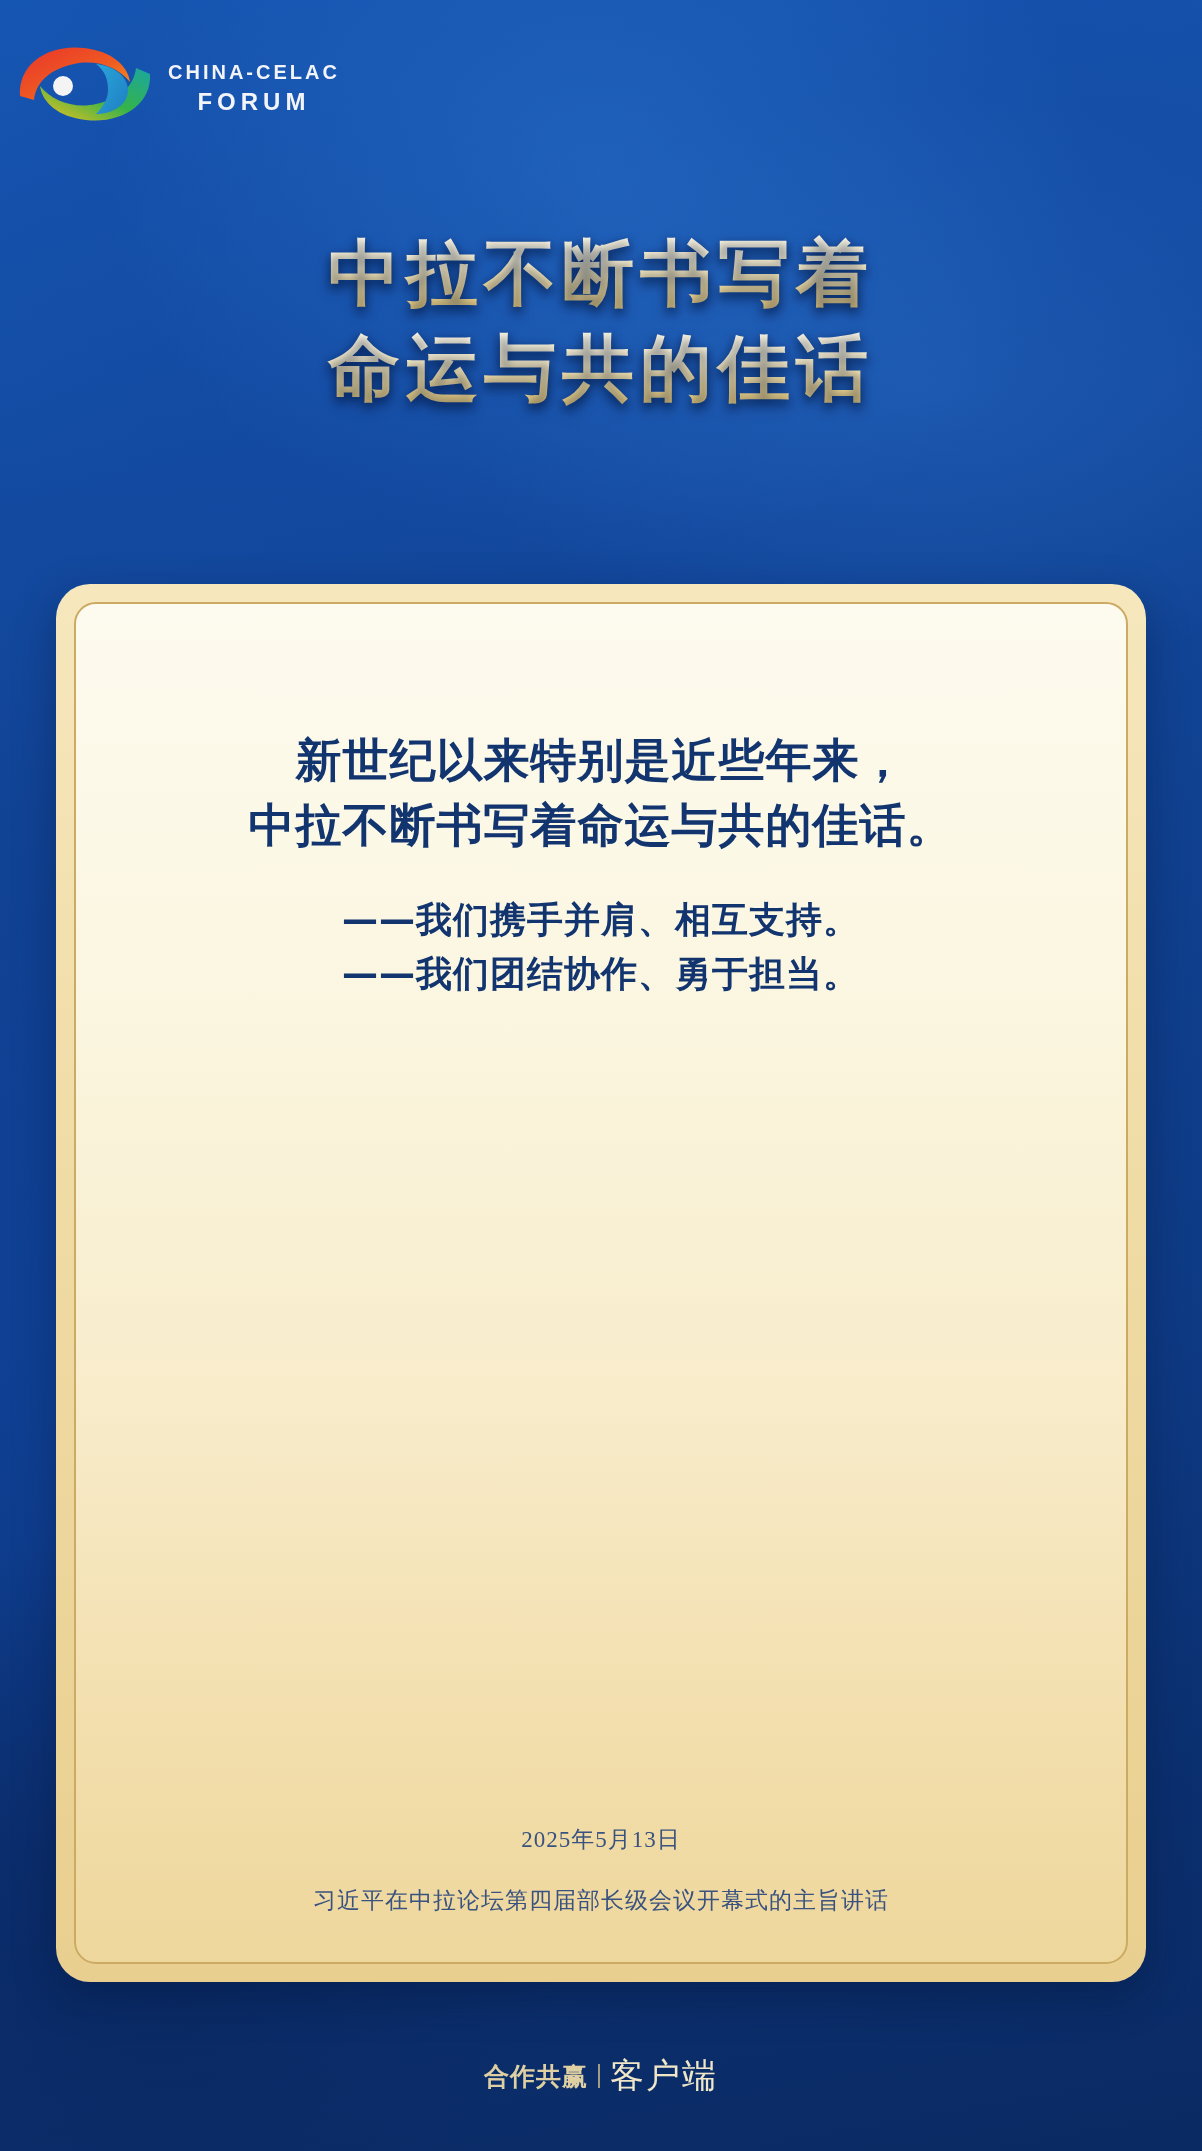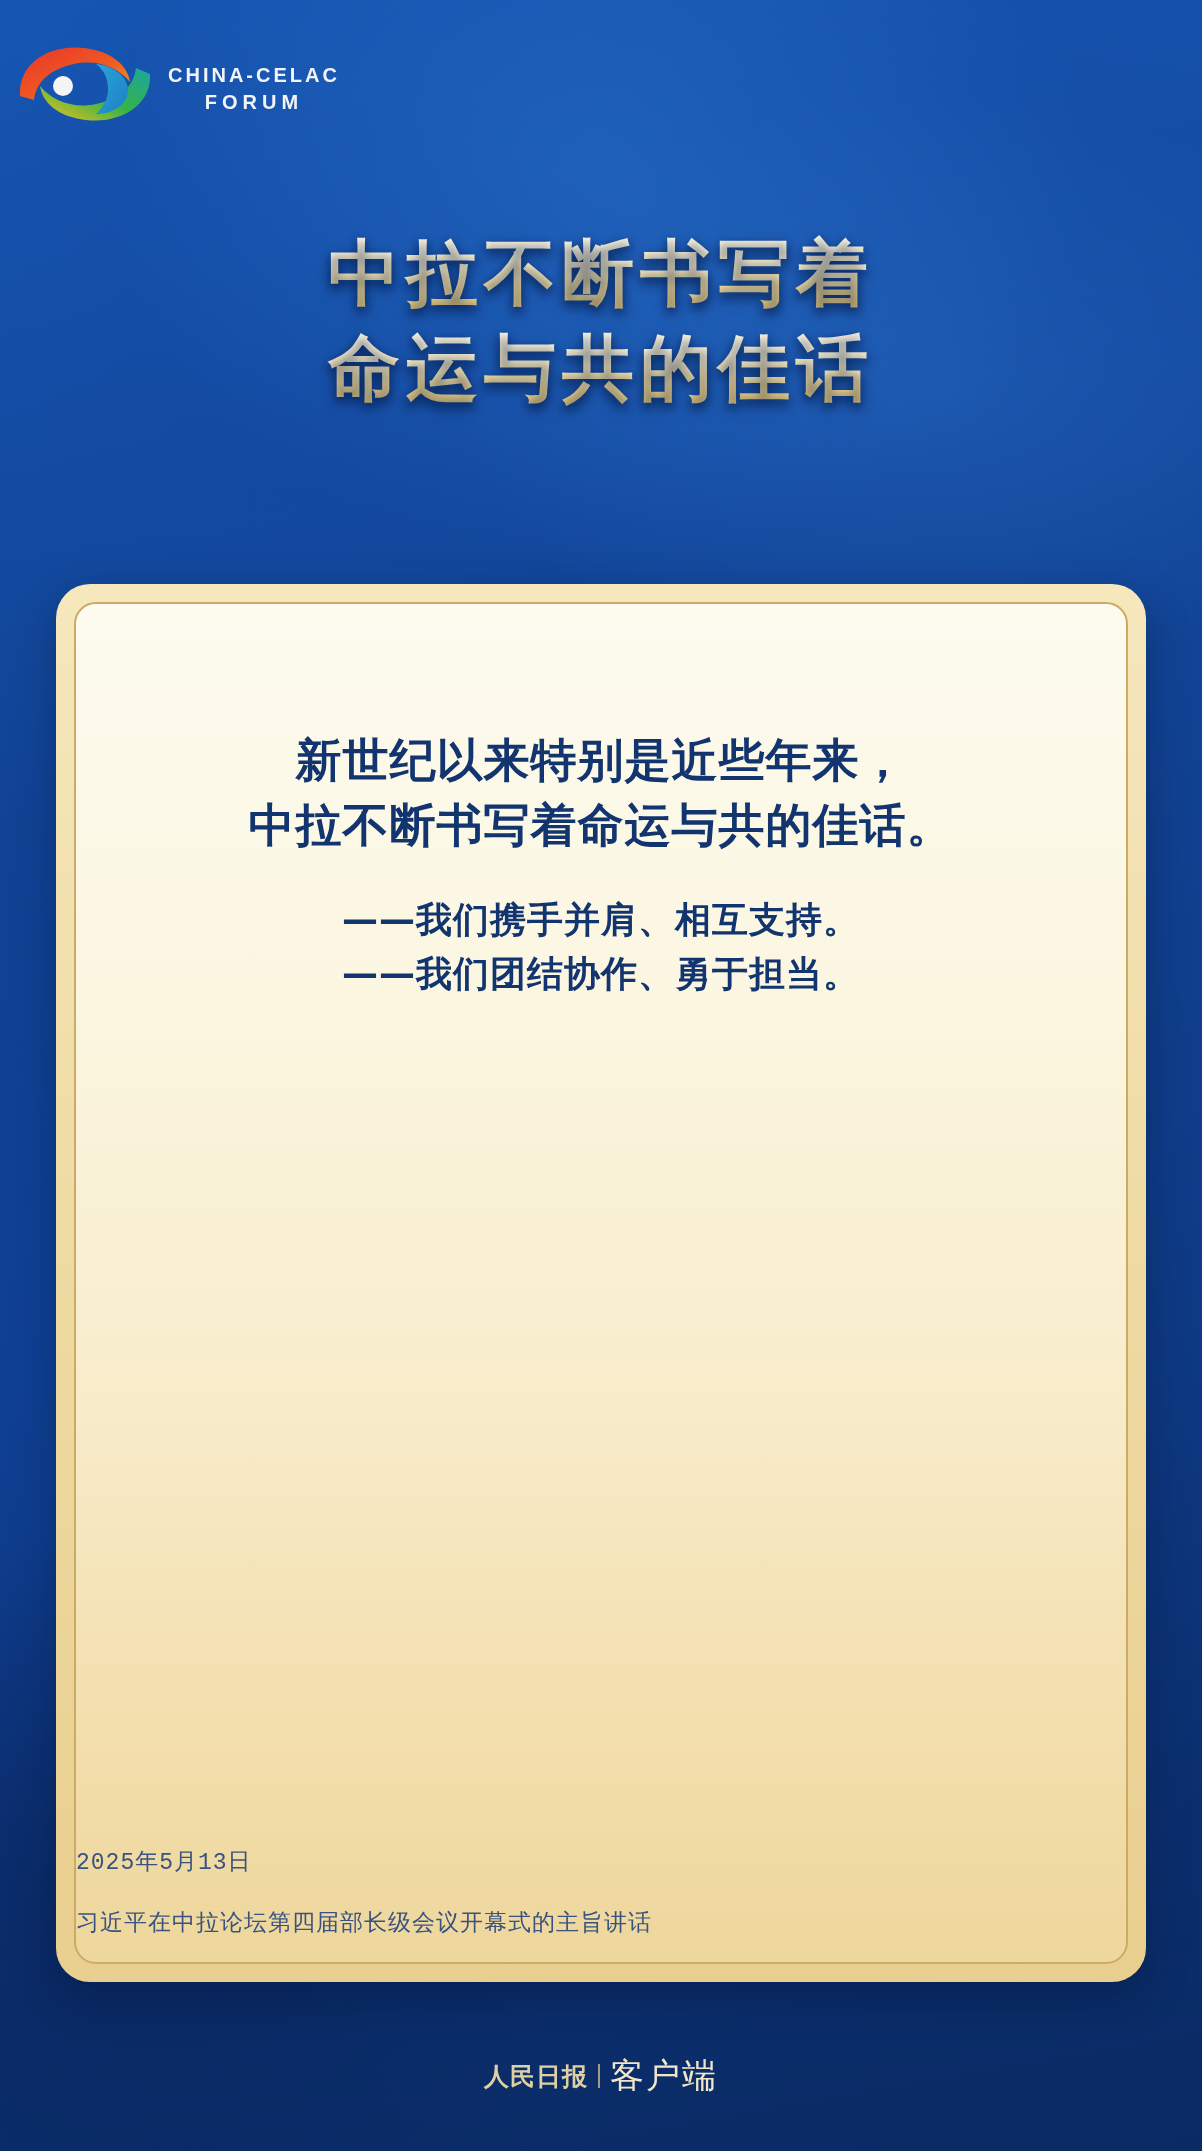--- a/index.html
+++ b/index.html
@@ -56,21 +56,21 @@
     letter-spacing: 3px;
     line-height: 1.35;
   }
   .logo-text .l1 {
     display: block;
     font-size: 20px;
     font-weight: 700;
   }
   .logo-text .l2 {
     display: block;
-    font-size: 20px;
+    font-size: 24px;
     font-weight: 700;
     letter-spacing: 5px;
   }
 
   
   .headline {
     position: relative;
     z-index: 3;
     margin-top: 96px;
     text-align: center;
@@ -140,23 +140,24 @@
   .quote-item {
     display: block;
     font-size: 36px;
     line-height: 1.52;
     letter-spacing: 1px;
     color: #12356f;
   }
 
   .card-footer {
     margin-top: auto;
-    padding-bottom: 24px;
+    padding-bottom: 46px;
+    text-align: center;
     color: #2f4d7e;
-    font-family: Liberation Mono, monospace;
+    font-family: Liberation Serif, serif;
   }
   .card-footer .date {
     display: block;
     font-size: 23px;
     letter-spacing: 1px;
     margin-bottom: 14px;
     color: #39527f;
   }
   .card-footer .source {
     display: block;
@@ -254,18 +255,18 @@
 
       <div class="card-footer">
         <span class="date">2025年5月13日</span>
         <span class="source">习近平在中拉论坛第四届部长级会议开幕式的主旨讲话</span>
       </div>
 
     </div>
   </div>
 
   <div class="brand">
-    <span class="brand-logo">人民日报</span>
+    <span class="brand-logo">合作共赢</span>
     <span class="brand-sep"></span>
     <span class="brand-app">客户端</span>
   </div>
 
 </div>
 
 </body></html>

